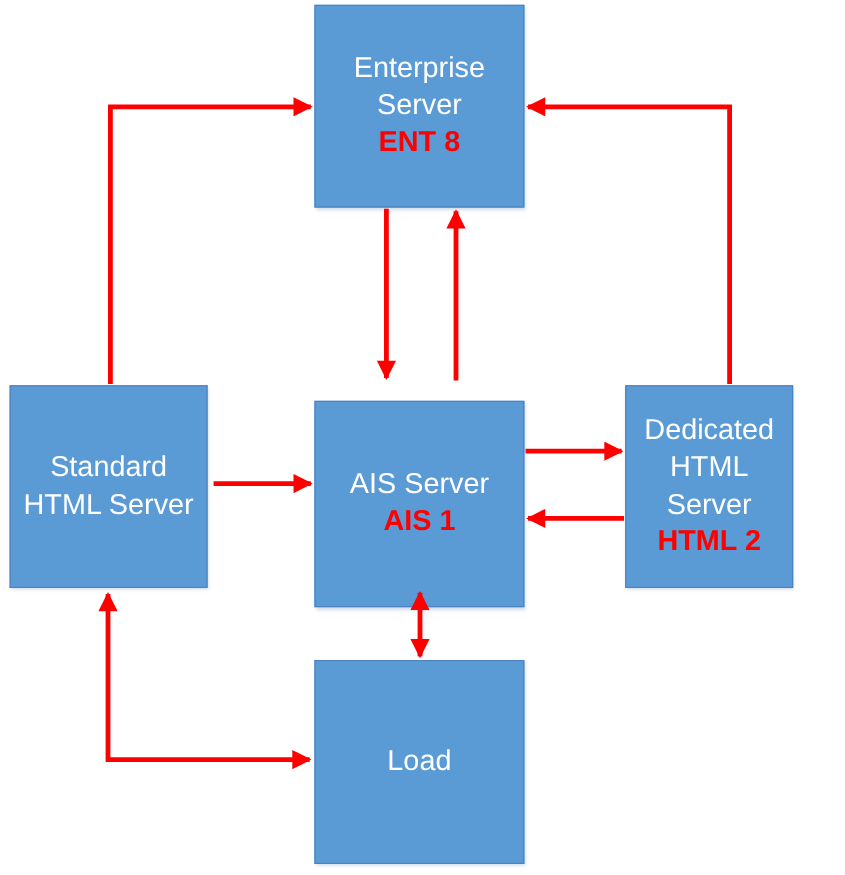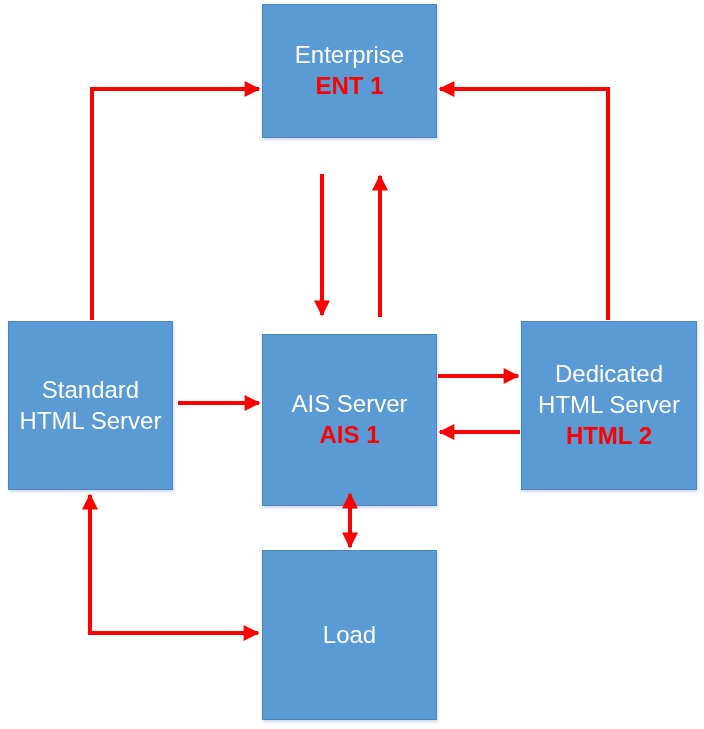--- a/index.html
+++ b/index.html
@@ -27,24 +27,24 @@
     justify-content: center;
     text-align: center;
     color: #ffffff;
     font-size: 24px;
     line-height: 1.28;
   }
   .node .id-label {
     color: #ff0000;
     font-weight: bold;
   }
-  #node-ent1  { left: 262px; top: 4px;   width: 175px; height: 134px; }
+  #node-ent1  { left: 262px; top: 4px;   width: 175px; height: 169px; }
   #node-html1 { left: 8px;   top: 321px; width: 165px; height: 169px; }
   #node-ais1  { left: 262px; top: 318px; width: 175px; height: 172px; margin-top: 16px; }
-  #node-html2 { left: 521px; top: 321px; width: 176px; height: 169px; }
+  #node-html2 { left: 521px; top: 321px; width: 140px; height: 169px; }
   #node-lb    { left: 262px; top: 550px; width: 175px; height: 170px; align-items: center; }
   #connector-layer {
     position: absolute;
     left: 0;
     top: 0;
     width: 704px;
     height: 729px;
     pointer-events: none;
   }
   .connector {
@@ -53,21 +53,22 @@
     stroke-width: 4;
   }
 </style>
 </head>
 <body>
 
 <div id="canvas">
 
   <div class="node" id="node-ent1">
     <div>Enterprise</div>
-    <div class="id-label">ENT 1</div>
+    <div>Server</div>
+    <div class="id-label">ENT 8</div>
   </div>
 
   <div class="node" id="node-html1">
     <div>Standard</div>
     <div>HTML Server</div>
   </div>
 
   <div class="node" id="node-ais1">
     <div>AIS Server</div>
     <div class="id-label">AIS 1</div>

